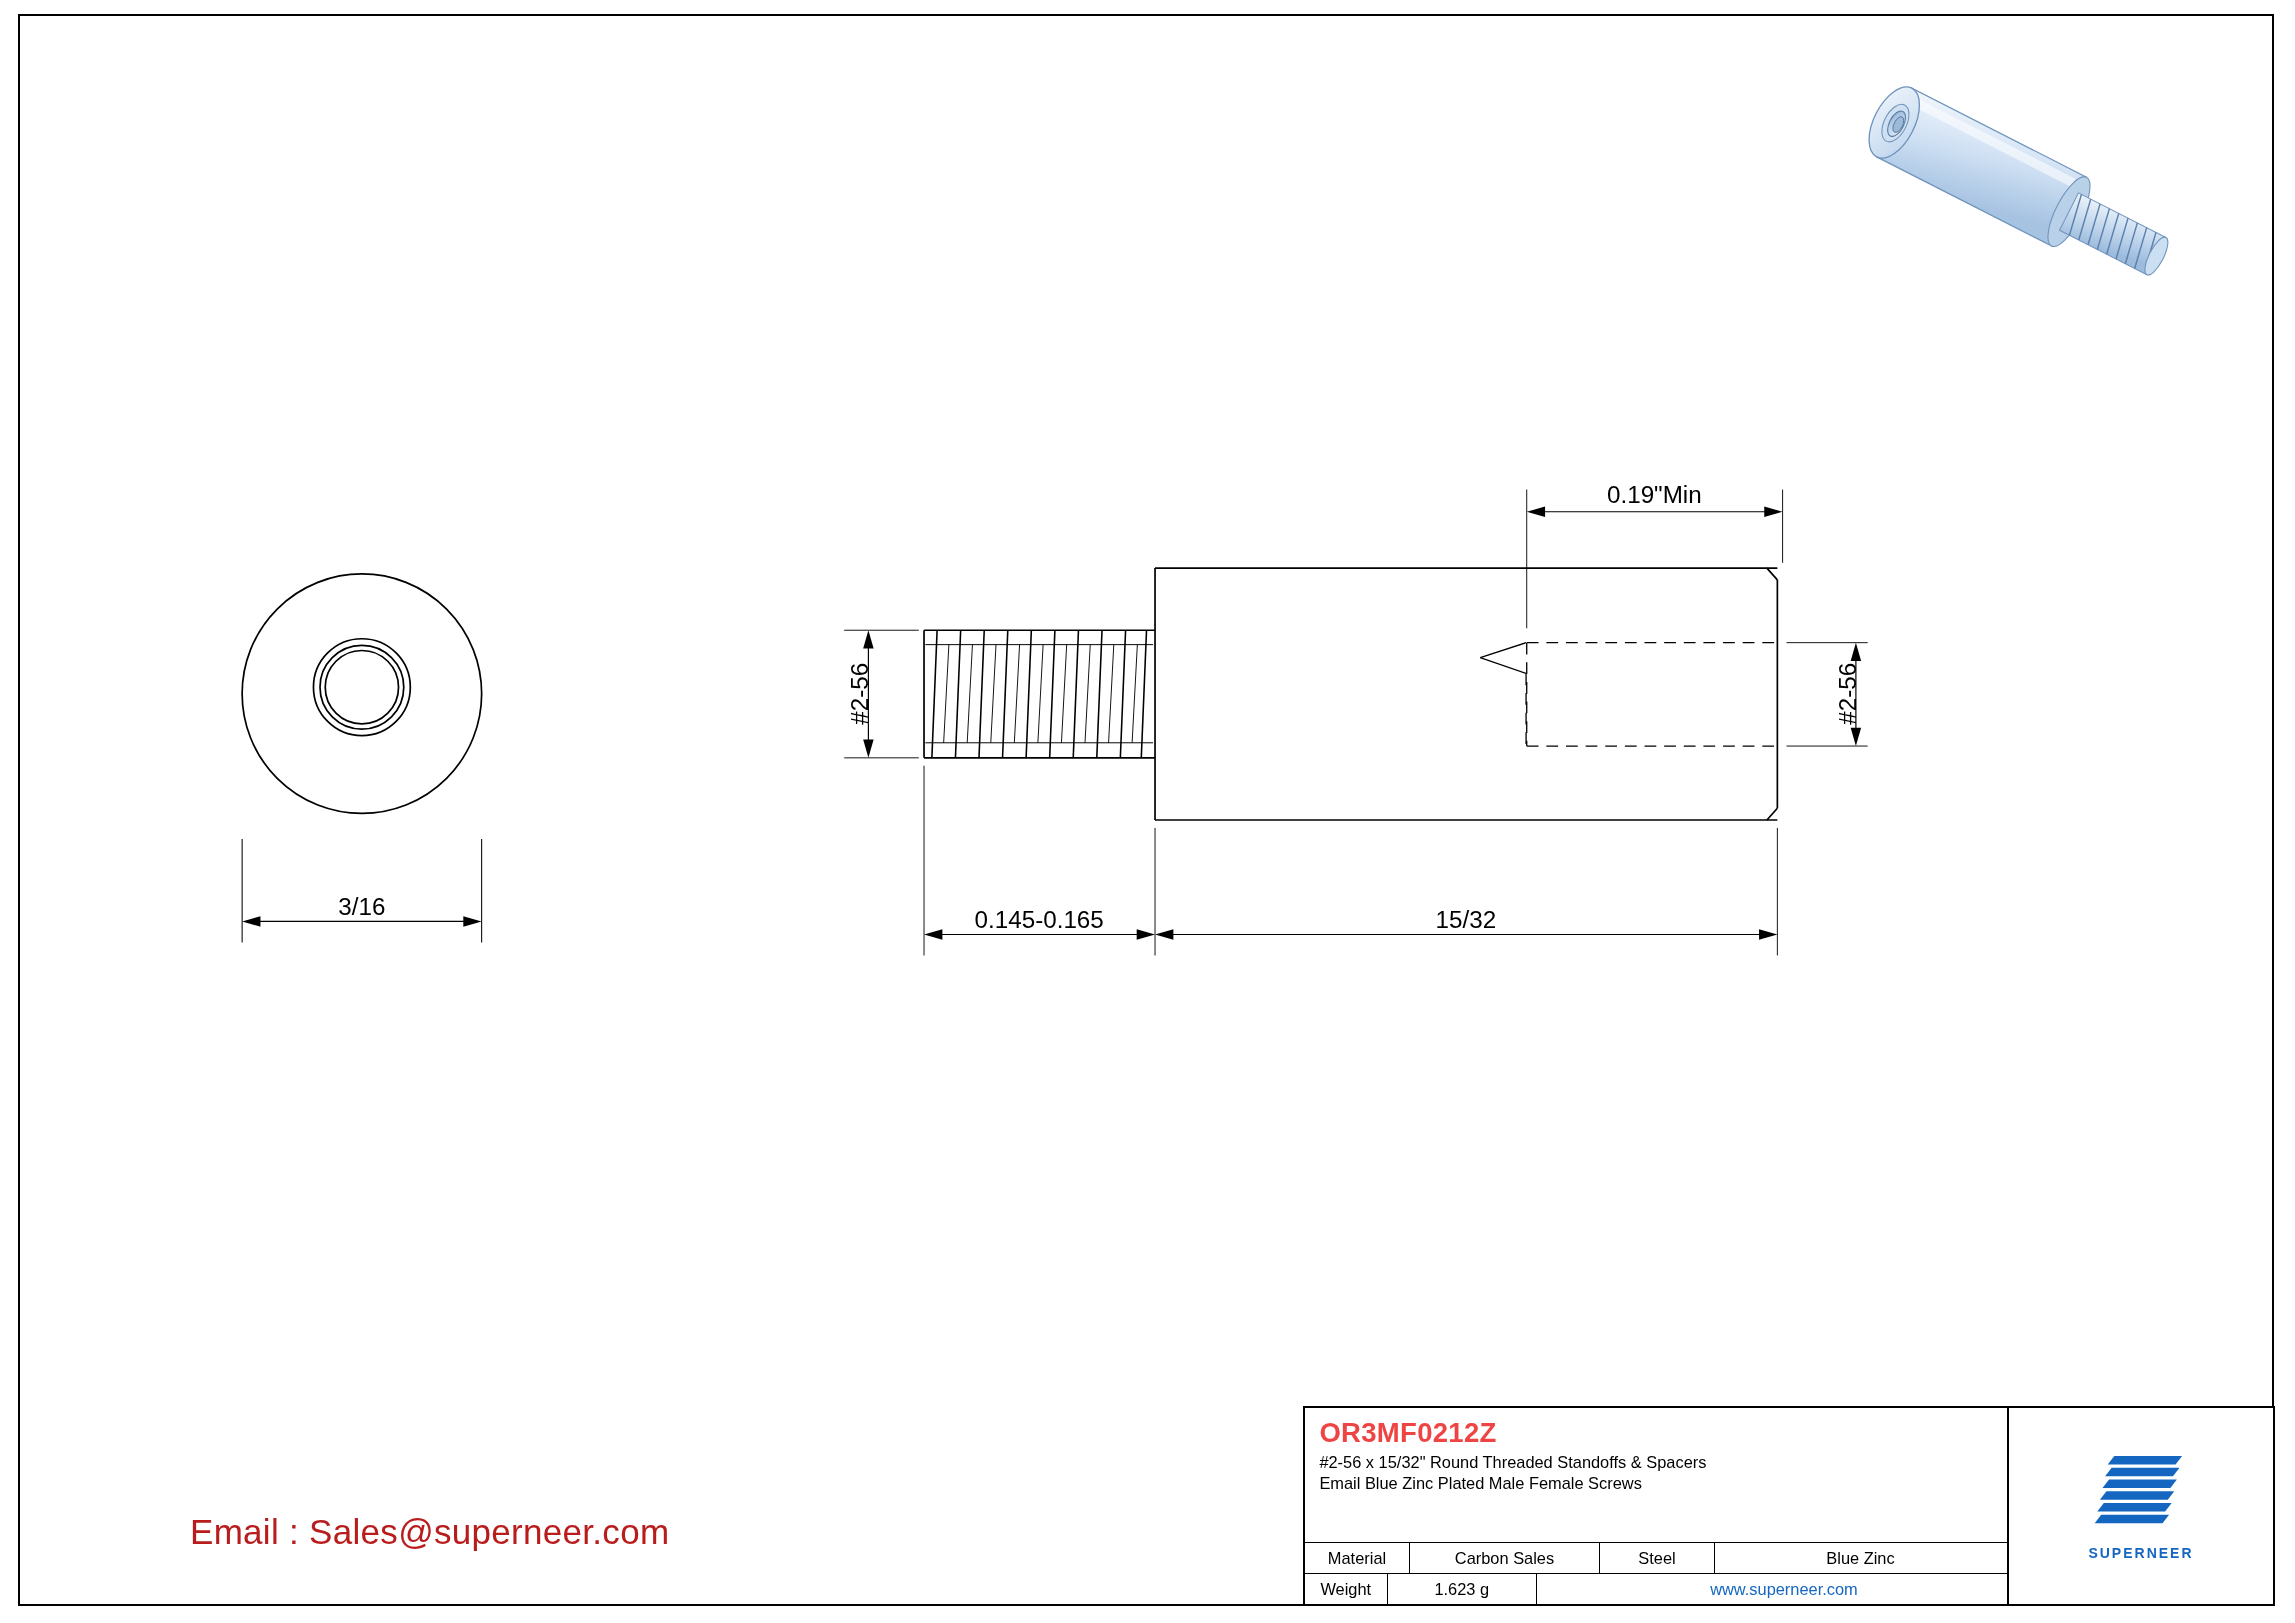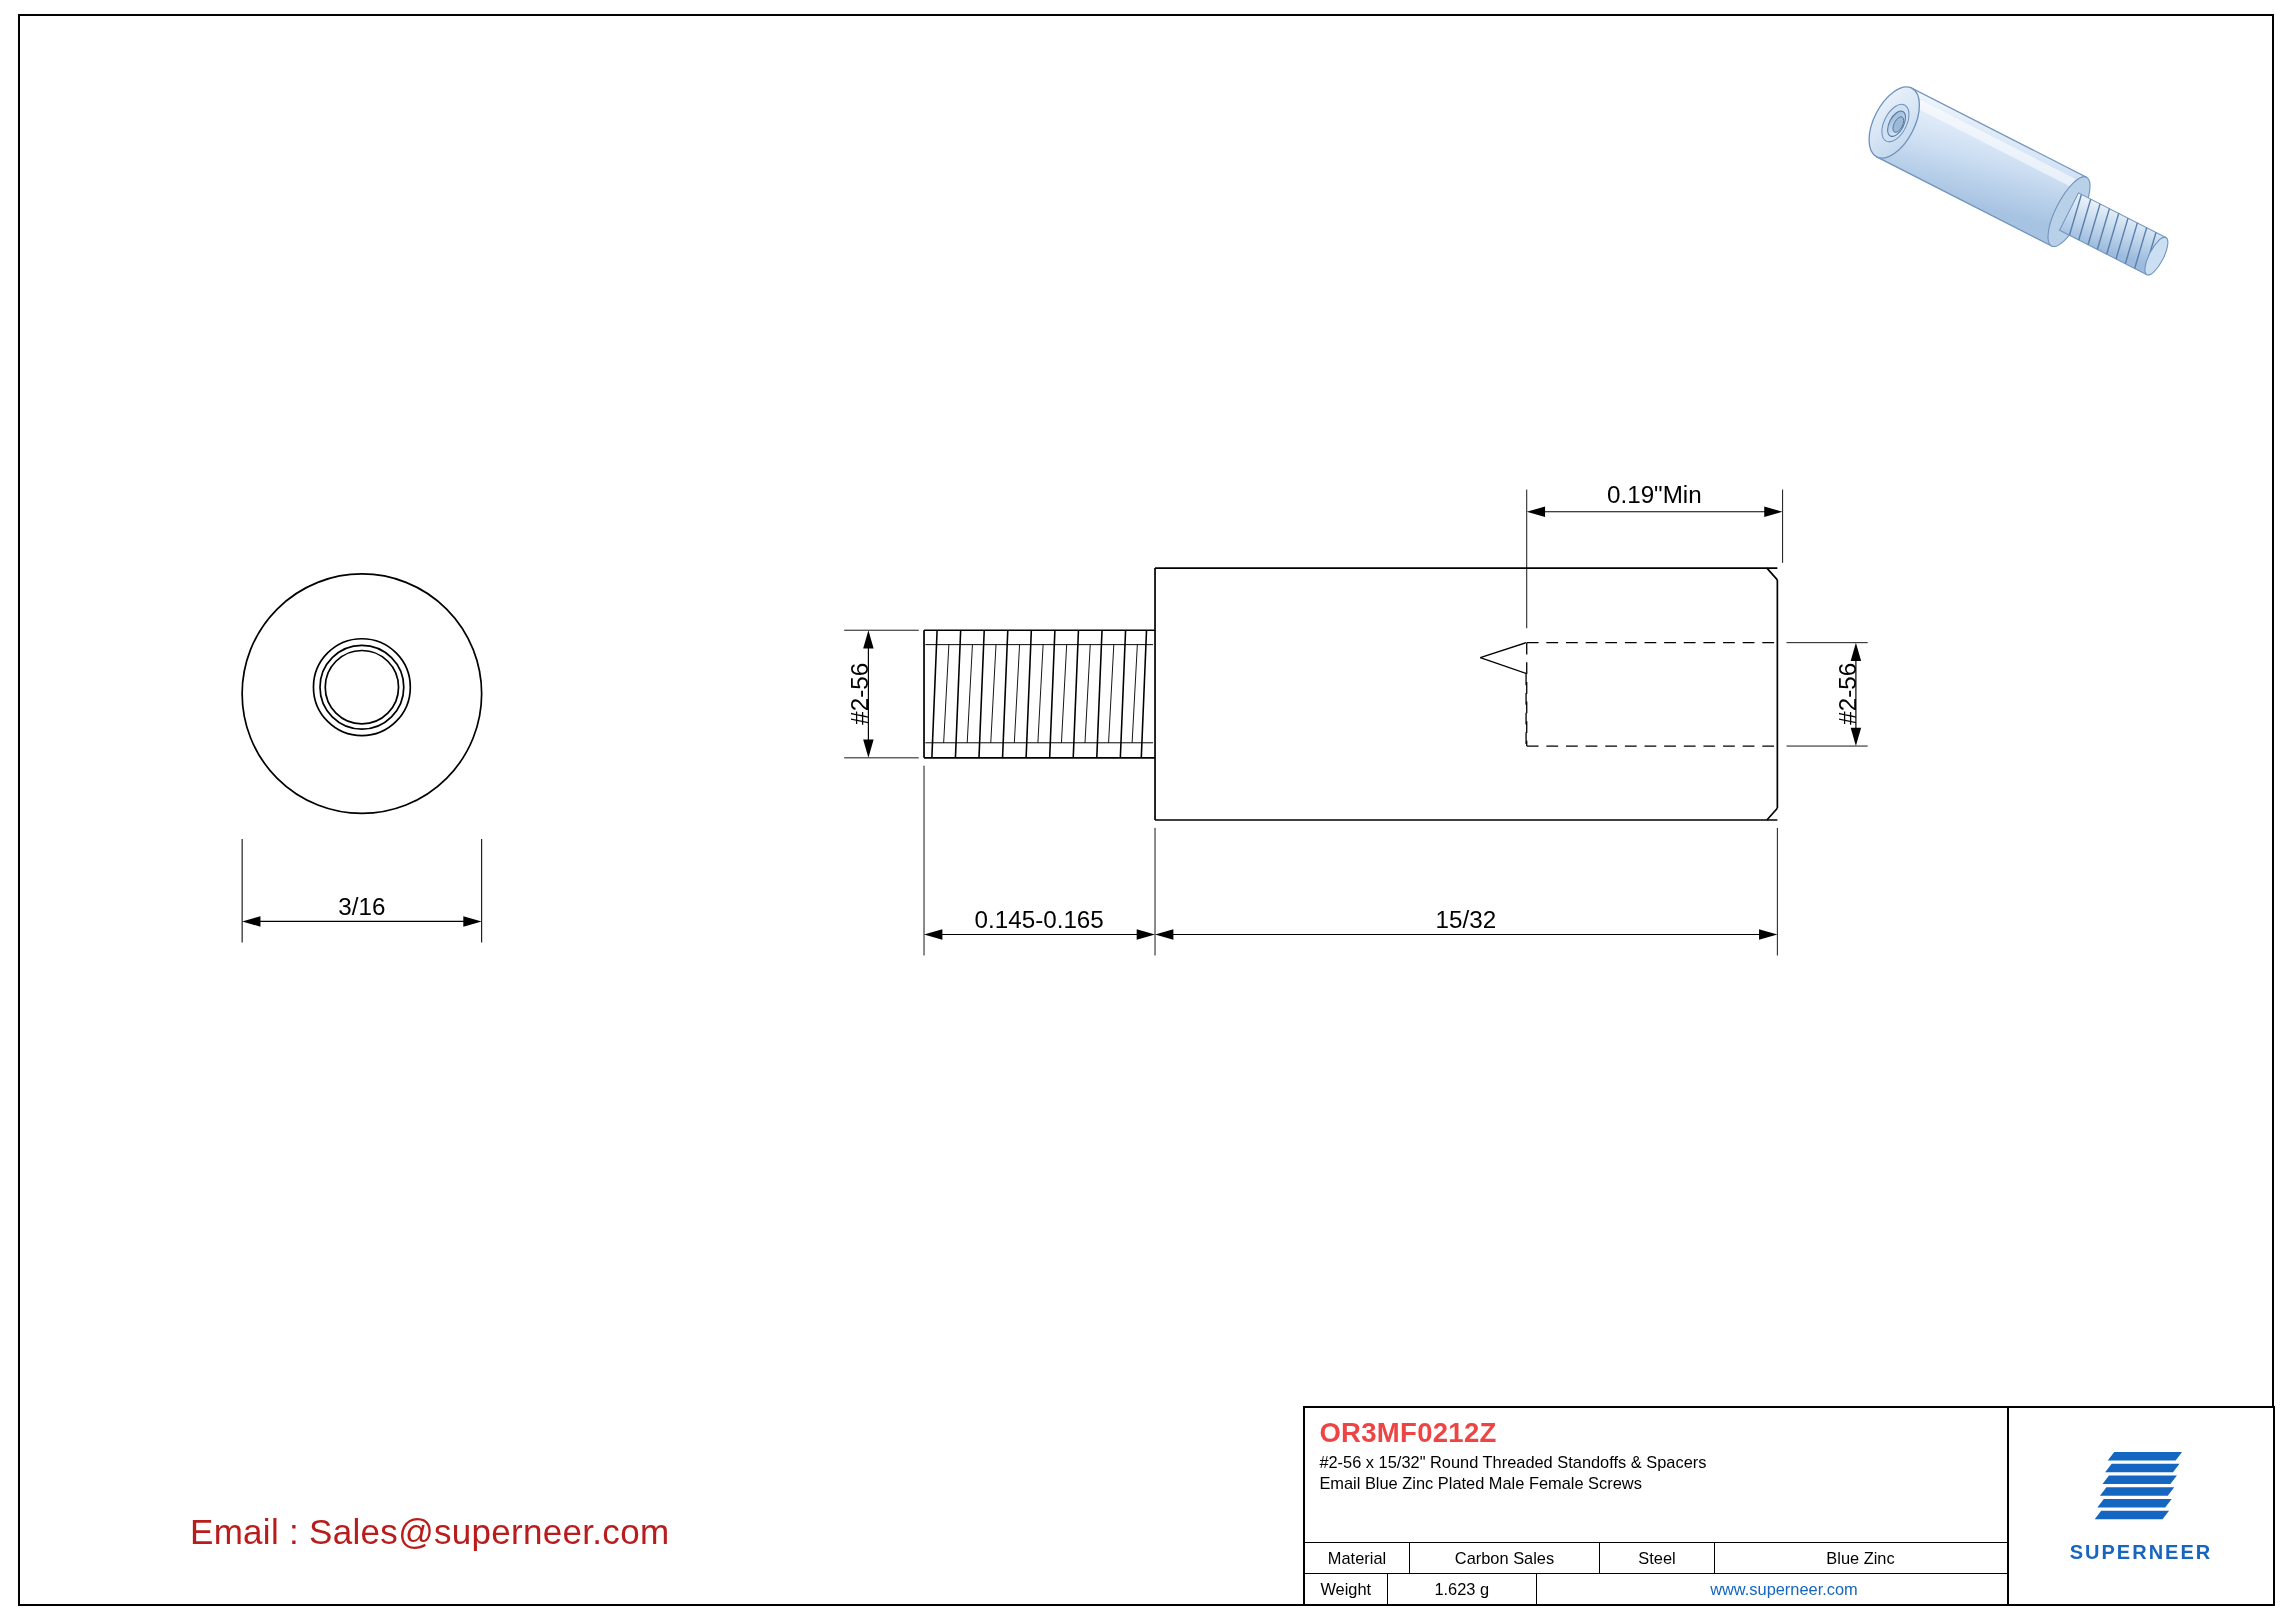--- a/index.html
+++ b/index.html
@@ -123,21 +123,21 @@
   #tb-right {
     flex: 1;
     display: flex;
     flex-direction: column;
     align-items: center;
     justify-content: center;
   }
   #logo-mark { width: 98px; height: 77px; }
   #logo-text {
     margin-top: 16px;
-    font-size: 20px;
+    font-size: 14px;
     font-weight: bold;
     letter-spacing: 2px;
     color: #1566c0;
   }
 </style>
 </head>
 <body>
 
 <div id="sheet">
 

